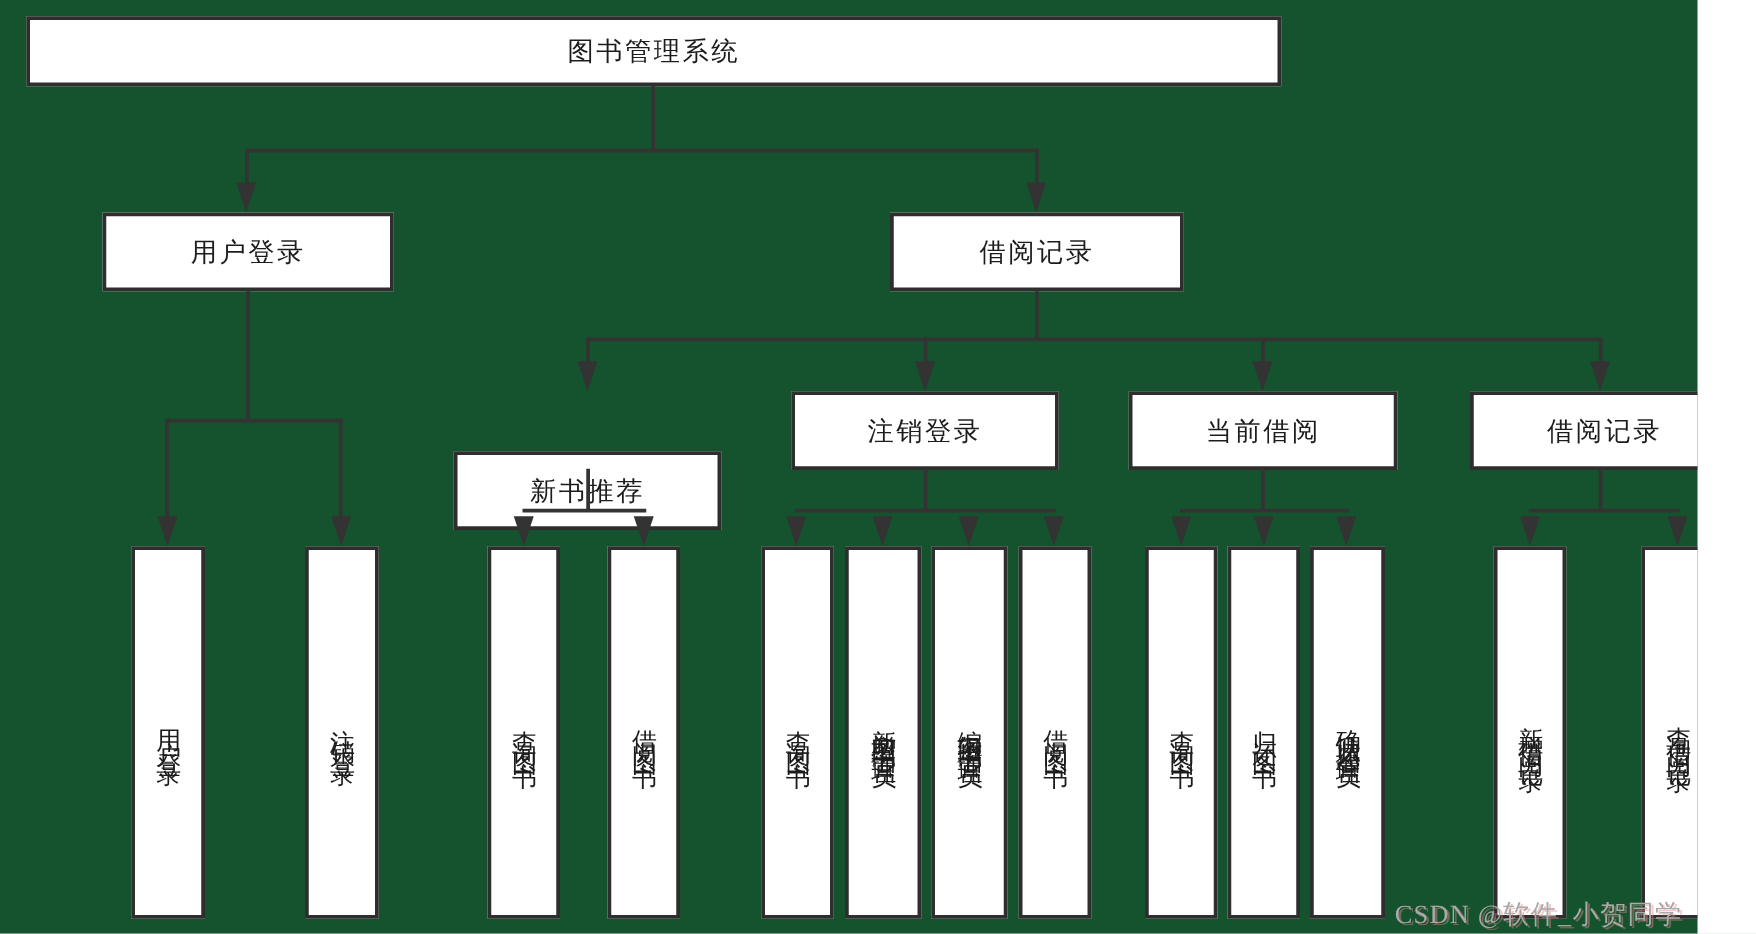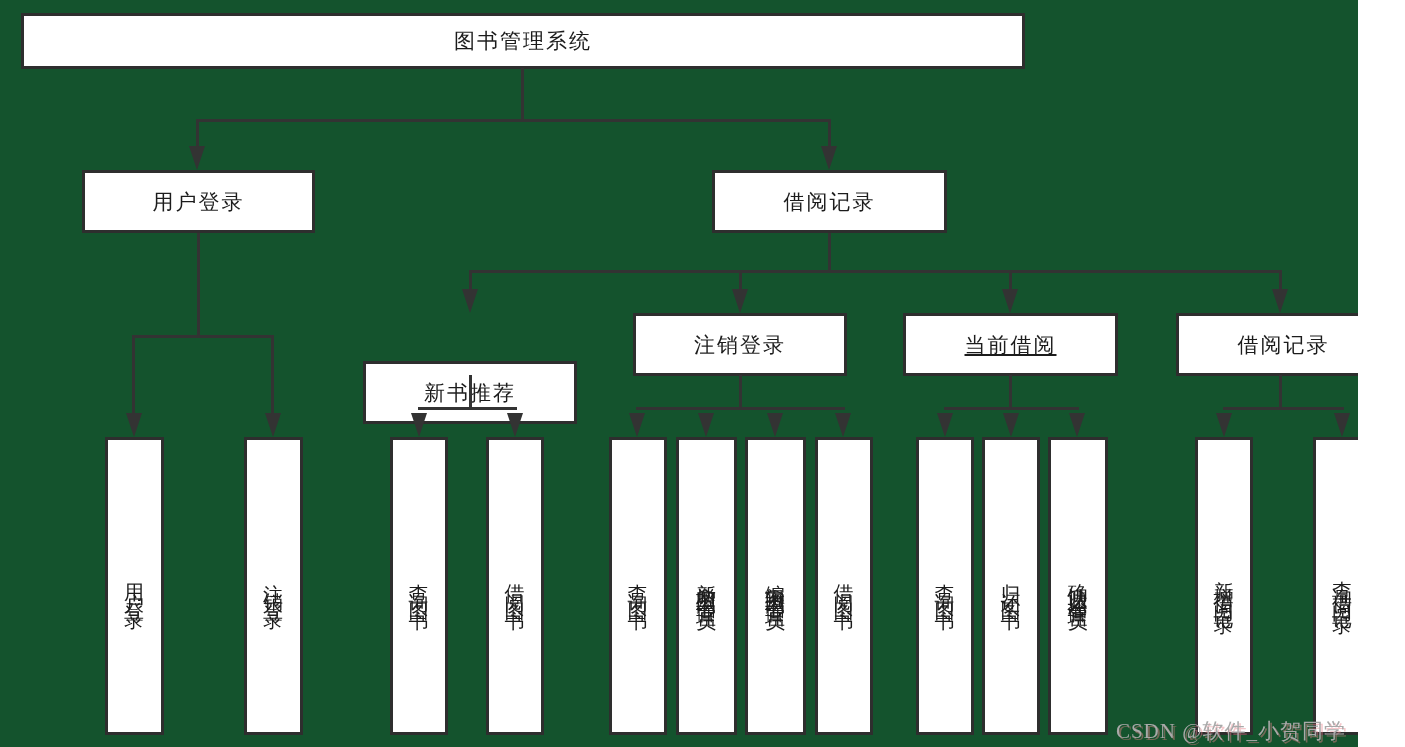--- a/index.html
+++ b/index.html
@@ -101,21 +101,21 @@
   <i class="arrow" style="left:732px;top:289px;"></i>
   <i class="arrow" style="left:1002px;top:289px;"></i>
   <i class="arrow" style="left:1272px;top:289px;"></i>
 
   <div class="box" style="left:363px;top:313px;width:214px;height:63px;margin-top:48px;">
     <span>新书推荐</span>
   </div>
   <div class="box" style="left:633px;top:313px;width:214px;height:63px;">
     <span>注销登录</span>
   </div>
-  <div class="box" style="left:903px;top:313px;width:215px;height:63px;text-decoration:underline;">
+  <div class="box" style="left:903px;top:313px;width:215px;height:63px;">
     <span>当前借阅</span>
   </div>
   <div class="box" style="left:1176px;top:313px;width:215px;height:63px;">
     <span>借阅记录</span>
   </div>
 
   <div class="vline" style="left:469px;top:375px;height:34px;"></div>
   <div class="hline" style="left:418px;top:407px;width:99px;"></div>
   <i class="arrow" style="left:411px;top:413px;"></i>
   <i class="arrow" style="left:507px;top:413px;"></i>

